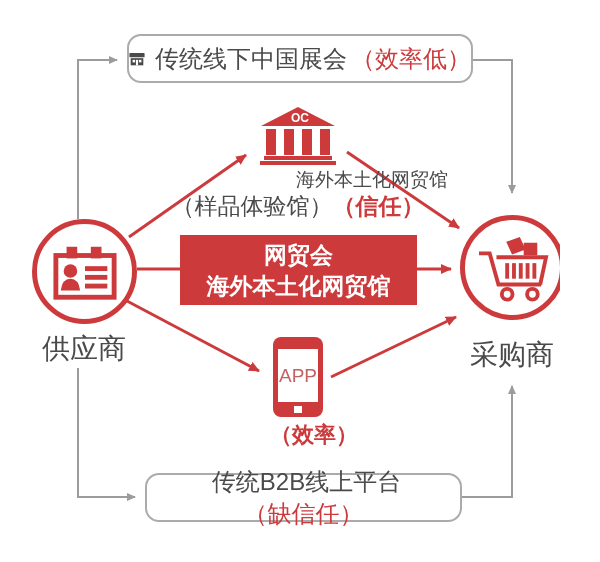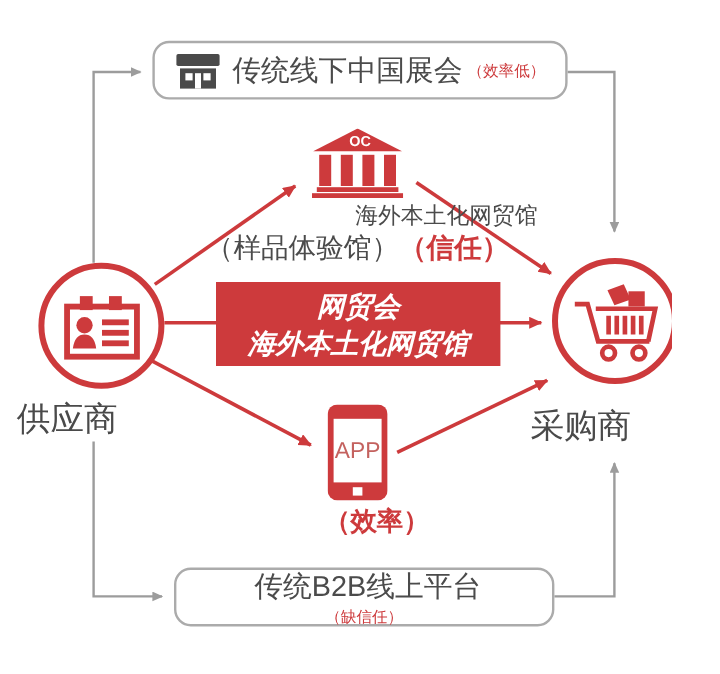--- a/index.html
+++ b/index.html
@@ -12,33 +12,33 @@
   .connectors{position:absolute;left:0;top:0;pointer-events:none;}
   .gline{stroke:var(--gray-line);stroke-width:2;fill:none;}
   .rline{stroke:var(--red);stroke-width:3;fill:none;}
   .mkg{fill:var(--gray-line);}
   .mkr{fill:var(--red);}
   .box{position:absolute;display:flex;align-items:center;justify-content:center;
        border:2px solid var(--border-gray);border-radius:14px;background:#fff;box-sizing:border-box;}
   .top-box{left:127px;top:34px;width:346px;height:49px;}
   .bottom-box{left:145px;top:473px;width:317px;height:49px;flex-direction:column;}
   .box-label{font-size:24px;color:var(--text-dark);margin:0 4px 0 10px;white-space:nowrap;}
-  .box-note{font-size:13px;color:var(--red);white-space:nowrap;}
+  .box-note{font-size:24px;color:var(--red);white-space:nowrap;}
   .abs{position:absolute;}
   .bank-line1{left:148px;top:167px;width:300px;text-align:right;font-size:19px;color:var(--text-dark);white-space:nowrap;}
   .bank-line2{left:128px;top:191px;width:340px;text-align:center;font-size:23px;white-space:nowrap;}
   .bank-line2 .g{color:var(--text-dark);}
   .bank-line2 .r{color:var(--red);font-weight:bold;}
   .banner{left:180px;top:235px;width:237px;height:70px;background:var(--red);color:#fff;
-          font-weight:bold;text-align:center;font-size:23px;line-height:31px;padding-top:5px;box-sizing:border-box;font-style:italic;}
+          font-weight:bold;text-align:center;font-size:23px;line-height:31px;padding-top:5px;box-sizing:border-box;}
   .circle{border:5px solid var(--red);border-radius:50%;background:#fff;
           display:flex;align-items:center;justify-content:center;box-sizing:border-box;}
   .supplier-circle{left:32px;top:219px;width:105px;height:105px;}
   .buyer-circle{left:460px;top:215px;width:105px;height:105px;}
-  .node-label{font-size:28px;color:var(--icon-dark);width:140px;white-space:nowrap;}
+  .node-label{font-size:28px;color:var(--icon-dark);text-align:center;width:140px;white-space:nowrap;}
   .supplier-label{left:14px;top:330px;}
   .buyer-label{left:442px;top:336px;}
   .app-note{left:238px;top:420px;width:120px;text-align:right;color:var(--red);font-weight:bold;font-size:22px;white-space:nowrap;}
 </style>
 </head>
 <body>
 
 <div class="stage">
 
   <svg class="connectors" width="600" height="562" viewBox="0 0 600 562">

